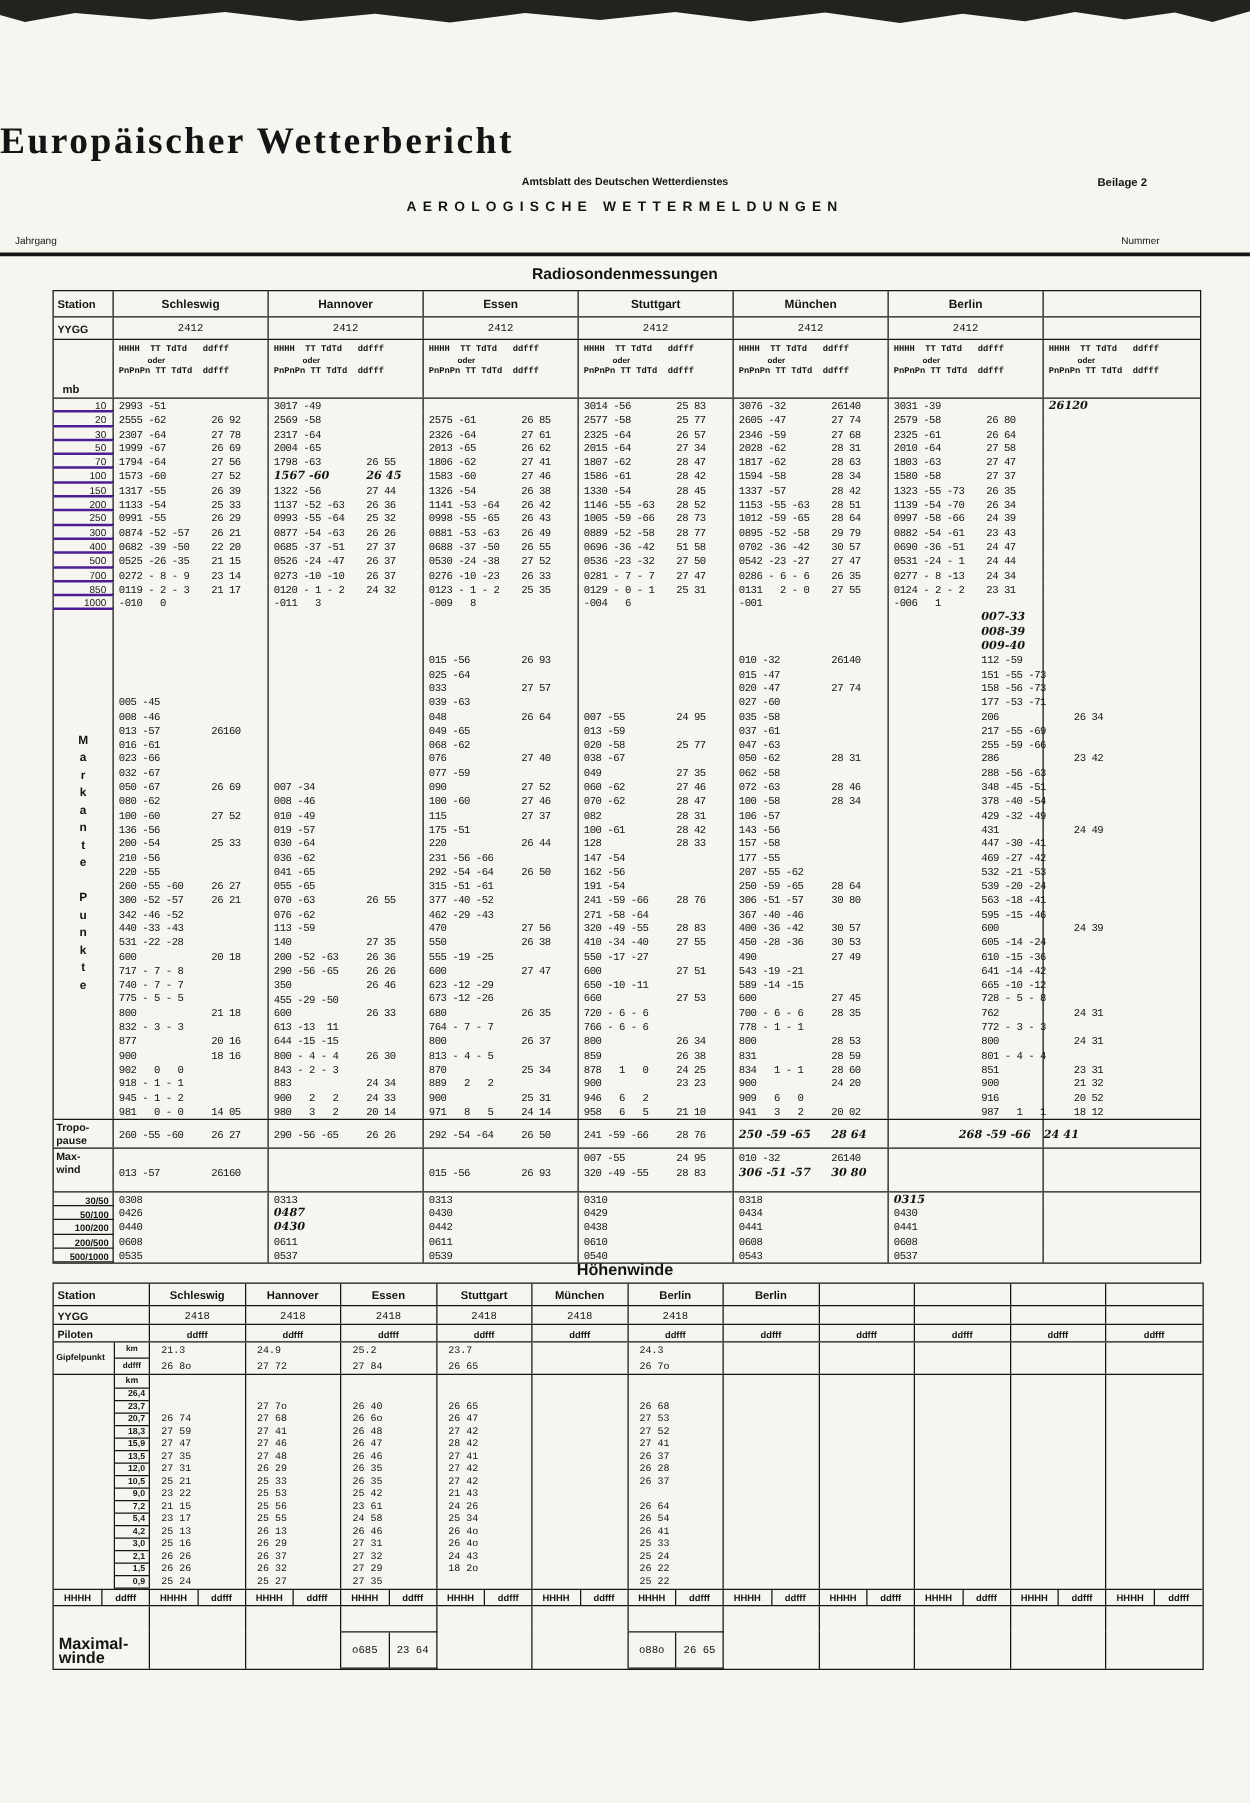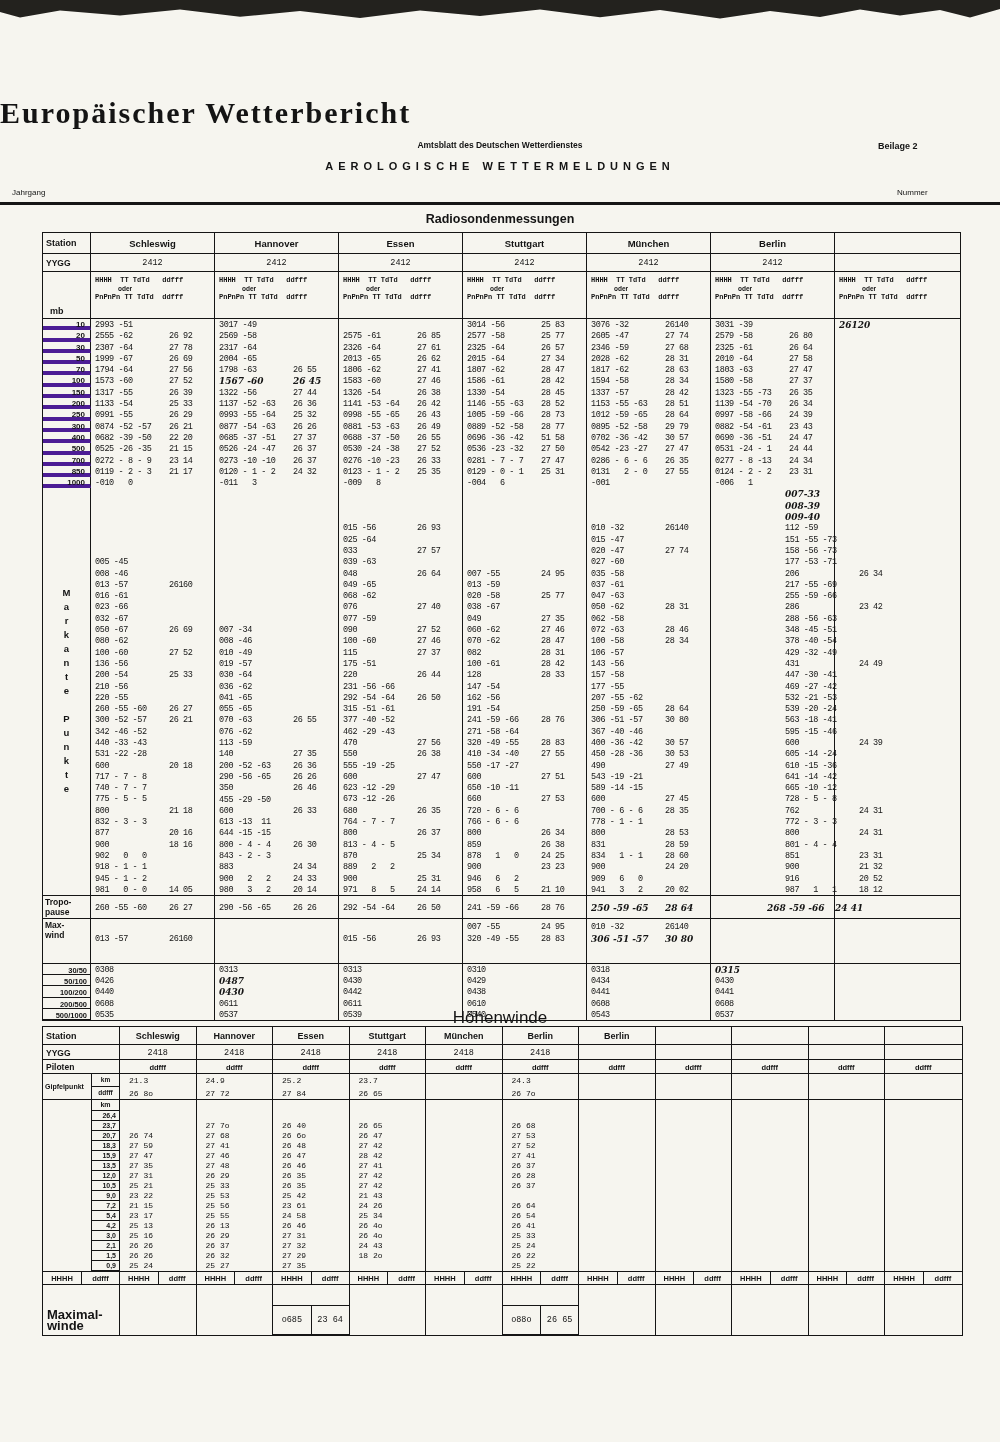--- a/index.html
+++ b/index.html
@@ -8,38 +8,38 @@
 .scan-strip{position:absolute;top:0;left:0;width:1000px;height:20px;background:#23221e;
  clip-path:polygon(0 0,100% 0,100% 45%,97% 88%,94% 50%,90% 78%,86% 48%,82% 85%,77% 55%,72% 92%,66% 50%,60% 86%,54% 48%,48% 80%,42% 52%,36% 90%,30% 55%,24% 84%,18% 48%,12% 78%,6% 52%,2% 88%,0 60%)}
 .title{position:absolute;top:96px;left:0;width:1000px;font-family:"Liberation Serif",serif;font-weight:bold;font-size:30px;letter-spacing:2px}
 .subtitle{position:absolute;top:140px;left:0;width:1000px;text-align:center;font-size:8.5px;font-weight:bold}
 .beilage{position:absolute;top:141px;left:878px;font-size:9px;font-weight:bold}
 .aero{position:absolute;top:160px;left:0;width:1000px;text-align:center;font-size:11px;font-weight:bold;letter-spacing:5px}
 .jahrgang{position:absolute;top:188px;left:12px;font-size:8px}
 .nummer{position:absolute;top:188px;left:897px;font-size:8px}
 .toprule{position:absolute;top:202px;left:0;width:1000px;border-top:3px solid #151515}
 .rs-title{position:absolute;top:212px;left:0;width:1000px;text-align:center;font-size:12.5px;font-weight:bold}
-.hw-title{position:absolute;top:1008px;left:0;width:1000px;text-align:center;font-size:17px;font-weight:normal}
+.hw-title{position:absolute;top:1008px;left:0;width:1000px;text-align:center;font-size:13px;font-weight:bold}
 #rs-table{position:absolute;top:232px;left:42px;width:919px;border:1.5px solid #151515}
 #hw-table{position:absolute;top:1026px;left:42px;width:921px;border:1.5px solid #151515}
 .rrow{display:flex;position:relative}
 .bb{border-bottom:1px solid #151515}
 .bt{border-top:1px solid #151515}
 .lab{width:48px;flex:none;border-right:1px solid #151515;position:relative}
 .col{width:124px;flex:none;border-right:1px solid #151515;position:relative}
 .rrow .col:last-child{border-right:none}
 .slab{font-weight:bold;font-size:9px;padding:5px 0 0 3px}
 .sname{font-weight:bold;font-size:9.5px;text-align:center;padding-top:5px}
 .ylab{font-weight:bold;font-size:8.5px;padding:4px 0 0 3px}
 .yval{font-family:"Liberation Mono",monospace;font-size:8.5px;text-align:center;padding-top:4px}
 .chead{padding-top:4px}
 .chl{font-family:"Liberation Mono",monospace;font-size:7px;line-height:9px;white-space:pre;padding-left:4px;font-weight:bold}
 .oder{font-size:6.5px;font-weight:bold;line-height:8px;padding-left:27px}
 .mb{position:absolute;bottom:2px;left:7px;font-weight:bold;font-size:9px}
-.mbl{font-weight:bold;font-size:8px;text-align:right;padding:1px 5px 0 0;border-bottom:4px solid #4c1d95}
+.mbl{font-weight:normal;font-size:8px;text-align:right;padding:1px 5px 0 0;border-bottom:2px solid #4c1d95}
 .cv{position:absolute;left:4px;top:1px}
 .cw{position:absolute;left:78px;top:1px}
 .cv,.cw{font-family:"Liberation Mono",monospace;font-size:8.5px;letter-spacing:-0.4px;white-space:pre}
 .hwrit{font-family:"DejaVu Serif",serif;font-style:italic;font-weight:bold;font-size:9px;letter-spacing:0}
 .ml{position:relative;height:11.3px}
 .ind .cv{left:74px}
 .ind .cw{left:148px}
 .ind2 .cv{left:56px}
 .ind2 .cw{left:124px}
 .mkwrap{display:flex;align-items:center;justify-content:center}
@@ -1399,21 +1399,21 @@
       </div>
       <div class="col dc tc ind2">
         <span class="cv hwrit">268 -59 -66</span>
         <span class="cw hwrit">24 41</span>
       </div>
       <div class="col dc tc">
         <span class="cv"></span>
         <span class="cw"></span>
       </div>
     </div>
-    <div class="rrow bt" style="height:45px">
+    <div class="rrow bt" style="height:35px">
       <div class="lab two">
         <div>Max-</div>
         <div>wind</div>
       </div>
       <div class="col mwc">
         <div class="ml">
           <span class="cv"></span>
           <span class="cw"></span>
         </div>
         <div class="ml">

